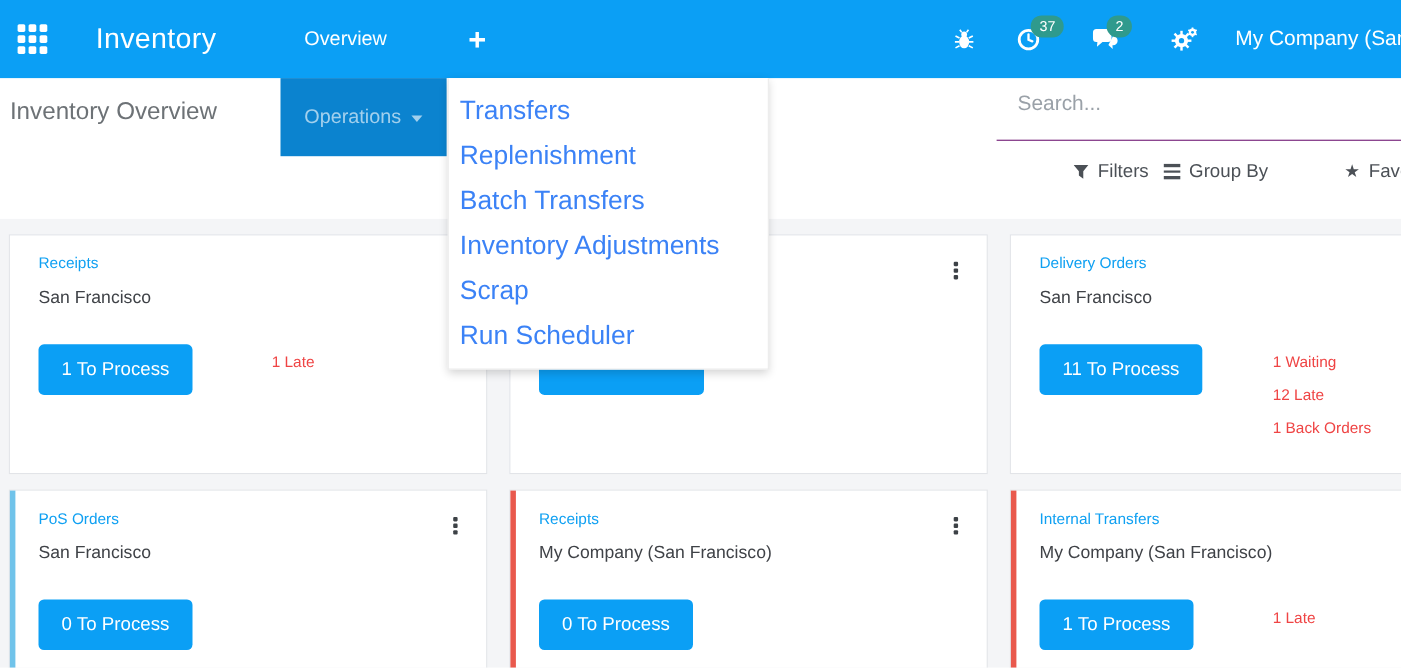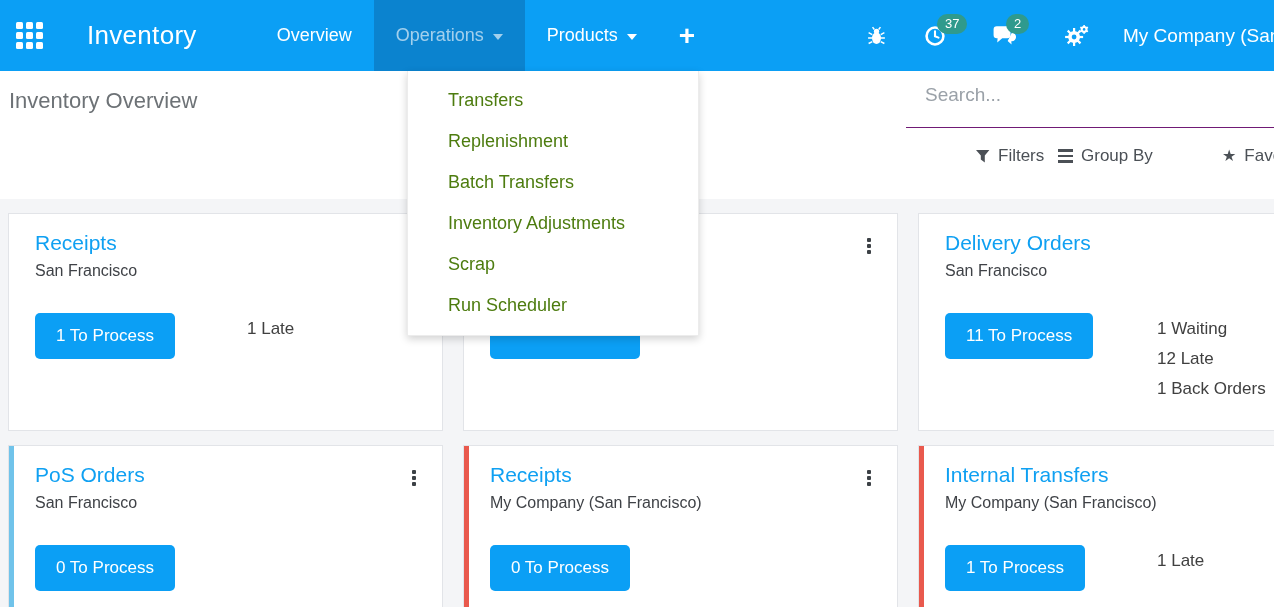--- a/index.html
+++ b/index.html
@@ -10,64 +10,64 @@
   }
   
   .navbar{
     position:absolute;left:0;top:0;width:1274px;height:71px;
     background:#0b9ff5;color:#fff;display:flex;align-items:center;z-index:50;
   }
   .navbar *{flex-shrink:0;}
   .apps-grid{margin-left:16px;display:grid;grid-template-columns:repeat(3,7px);grid-template-rows:repeat(3,7px);gap:3px;cursor:pointer;}
   .apps-grid span{background:#fff;border-radius:1.5px;}
   .brand{margin-left:44px;font-size:26px;letter-spacing:.3px;}
-  .nav-links{display:flex;height:100%;margin-left:58px;}
+  .nav-links{display:flex;height:100%;margin-left:58px;flex-direction:column;}
   .nav-item{height:100%;display:flex;align-items:center;gap:9px;padding:0 22px;font-size:18px;cursor:pointer;}
   .nav-item.active{background:#0b83cf;color:rgba(255,255,255,.62);}
   .caret{width:0;height:0;border-left:5px solid transparent;border-right:5px solid transparent;border-top:6px solid currentColor;margin-top:2px;}
   .plus{margin-left:20px;font-size:28px;font-weight:bold;line-height:1;cursor:pointer;}
   .nav-right{position:absolute;left:866px;top:0;height:71px;display:flex;align-items:center;}
   .icon-wrap{position:relative;cursor:pointer;display:flex;align-items:flex-end;}
   .badge{
     position:absolute;left:13px;top:-11px;background:#2f9a8d;color:#fff;
     font-size:13px;line-height:20px;padding:0 8px;border-radius:11px;white-space:nowrap;
   }
   .company{margin-left:33px;font-size:19px;white-space:nowrap;cursor:pointer;}
   
   .dropdown{
     position:absolute;left:407px;top:71px;width:292px;z-index:100;background:#fff;
     box-shadow:0 3px 8px rgba(0,0,0,.18);border:1px solid #ececec;border-top:none;
     padding:9px 0;box-sizing:border-box;
   }
-  .dropdown-item{height:41px;display:flex;align-items:center;padding-left:40px;font-size:18px;color:#4d7c0f;cursor:pointer;}
+  .dropdown-item{height:41px;display:flex;align-items:center;padding-left:10px;font-size:24px;color:#3b82f6;cursor:pointer;}
   
   .page-title{position:absolute;left:9px;top:88px;font-size:22px;color:#6d7276;}
   .search-box{position:absolute;left:906px;top:84px;width:368px;height:43px;border-bottom:1px solid #701a75;display:flex;align-items:flex-start;cursor:text;}
   .search-box .ph{margin-left:19px;font-size:19px;color:#9aa1a8;}
   .facet{position:absolute;top:146px;display:flex;align-items:center;gap:8px;font-size:17px;color:#4b5056;cursor:pointer;white-space:nowrap;}
   .facet.filters{left:976px;}
   .facet.groupby{left:1058px;}
   .facet.favorites{left:1222px;}
   .bars{display:flex;flex-direction:column;gap:3px;}
   .bars span{width:15px;height:2.5px;background:#4b5056;}
   .star-glyph{font-family:"DejaVu Sans",sans-serif;font-size:16px;line-height:1;}
   
   .kanban{position:absolute;left:0;top:199px;width:1274px;height:408px;background:#f4f5f7;overflow:hidden;}
   .card{position:absolute;width:435px;height:218px;background:#fff;border:1px solid #e2e4e8;box-sizing:border-box;}
   .card .stripe{position:absolute;left:0;top:0;bottom:0;width:5px;}
-  .card .title{position:absolute;left:26px;top:17px;font-size:21px;font-weight:500;color:#0fa0f2;cursor:pointer;}
+  .card .title{position:absolute;left:26px;top:17px;font-size:14px;font-weight:500;color:#0fa0f2;cursor:pointer;}
   .card .subtitle{position:absolute;left:26px;top:48px;font-size:16px;color:#3f4247;}
   .card .btn{
     position:absolute;left:26px;top:99px;height:46px;min-width:0;background:#0b9ff5;color:#fff;
     border:none;border-radius:5px;font-size:17px;font-weight:500;padding:0 21px;cursor:pointer;
     font-family:inherit;
   }
   .card .btn.w150{width:150px;}
   .card .links{position:absolute;left:238px;top:100px;display:flex;flex-direction:column;}
-  .card .links span{line-height:30px;font-size:17px;font-weight:500;color:#404040;cursor:pointer;white-space:nowrap;}
+  .card .links span{line-height:30px;font-size:14px;font-weight:500;color:#ef4444;cursor:pointer;white-space:nowrap;}
   .card .links span:empty{display:none;}
   .kebab{position:absolute;right:24px;top:22px;display:flex;flex-direction:column;gap:2px;cursor:pointer;padding:2px;}
   .kebab i{width:4px;height:4px;background:#3c4146;border-radius:1px;display:block;}
   .c0{left:8px;top:14px;} .c1{left:463px;top:14px;} .c2{left:918px;top:14px;}
   .c3{left:8px;top:246px;} .c4{left:463px;top:246px;} .c5{left:918px;top:246px;}
 </style>
 </head>
 <body>
 
 <div class="navbar">

